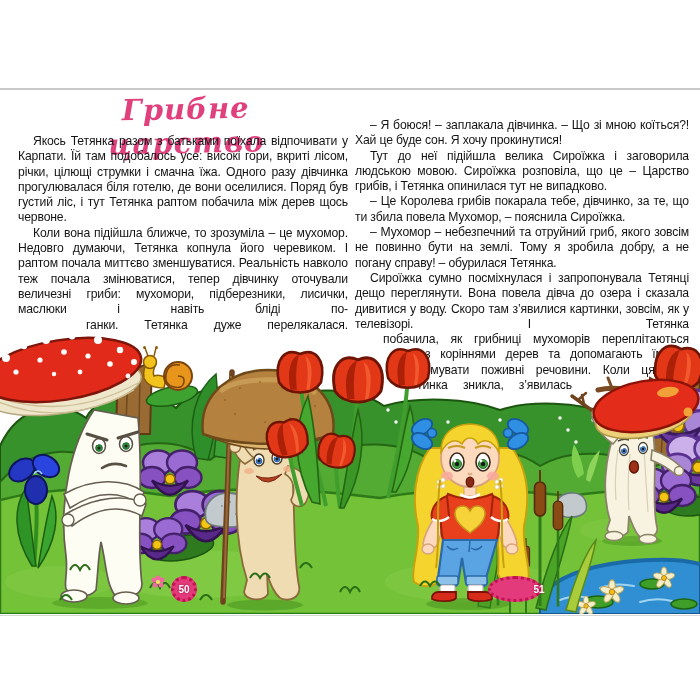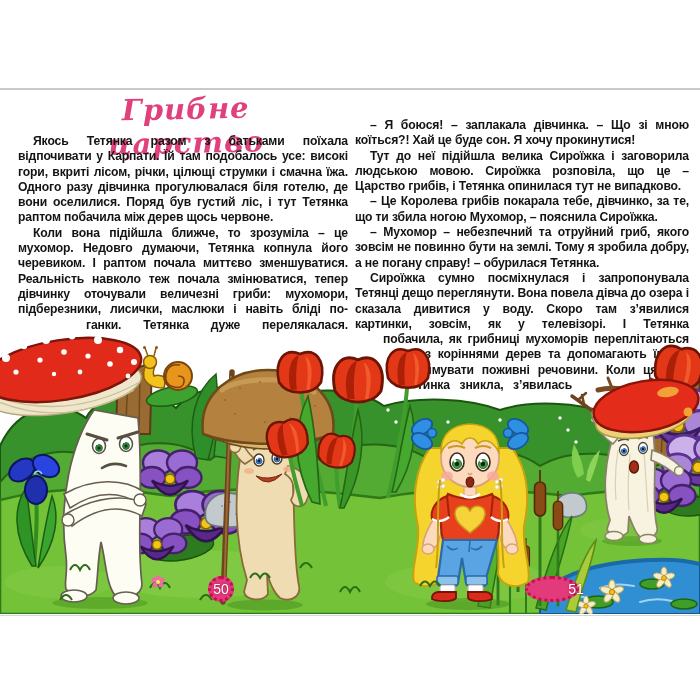--- a/index.html
+++ b/index.html
@@ -7,60 +7,60 @@
        font-family:"Liberation Sans",sans-serif;}
   .page-top-line{position:absolute;left:0;top:88px;width:700px;height:0;
        border-top:2px solid #c9c9c9;}
   .page-bottom-line{position:absolute;left:0;top:615px;width:700px;height:0;
        border-top:1px solid #d6d6d6;}
   .title{position:absolute;left:62px;top:92px;width:248px;text-align:center;
        font-family:"DejaVu Serif",serif;font-style:italic;font-weight:bold;
        font-size:29px;letter-spacing:1px;color:var(--title-pink,#e0417c);
        transform:rotate(-1.2deg);}
   .col{position:absolute;color:var(--text-ink,#141414);font-size:12.2px;
-       line-height:15.3px;font-weight:bold;text-align:justify;
+       line-height:15.3px;font-weight:normal;text-align:justify;
        letter-spacing:-0.15px;}
   .col-left{left:18px;top:134px;width:330px;}
   .col-right{left:355px;top:118px;width:334px;}
   .col p{margin:0;}
   p.para{text-indent:15px;}
   p.cont{text-align-last:justify;}
   p.tail{text-indent:0;}
   p.tl1{margin-left:68px;text-align-last:justify;}
   p.tr1{margin-left:28px;text-align-last:justify;}
   p.tr2{margin-left:70px;text-align-last:justify;}
   p.tr3{margin-left:62px;text-align-last:justify;}
   p.tr4{margin-left:62px;width:155px;text-align-last:justify;}
   svg.illus{position:absolute;left:0;top:330px;width:700px;height:284px;}
   .badge{position:absolute;width:26px;height:26px;border-radius:50%;
        background:var(--badge-pink,#e23a7a);border:3px dotted #c01050;
-       box-sizing:border-box;color:#fff;font-weight:normal;font-size:14px;
+       box-sizing:border-box;color:#fff;font-weight:bold;font-size:10px;
        display:flex;align-items:center;justify-content:center;z-index:3;
-       text-shadow:0 0 2px #90103c;margin-left:37px;}
+       text-shadow:0 0 2px #90103c;}
   .badge-left{left:171px;top:576px;}
   .badge-right{left:488px;top:576px;padding-left:48px;}
 </style>
 </head>
 <body>
 
 <div>
   <div class="page-top-line"></div>
 
   <div class="title">Грибне царство</div>
 
   <div class="col col-left">
     <p class="para">Якось Тетянка разом з батьками поїхала відпочивати у Карпати. Їй там подобалось усе: високі гори, вкриті лісом, річки, цілющі струмки і смачна їжа. Одного разу дівчинка прогулювалася біля готелю, де вони оселилися. Поряд був густий ліс, і тут Тетянка раптом побачила між дерев щось червоне.</p>
     <p class="para cont">Коли вона підійшла ближче, то зрозуміла – це мухомор. Недовго думаючи, Тетянка копнула його черевиком. І раптом почала миттєво зменшуватися. Реальність навколо теж почала змінюватися, тепер дівчинку оточували величезні гриби: мухомори, підберезники, лисички, маслюки і навіть бліді по-</p>
     <p class="tail tl1">ганки. Тетянка дуже перелякалася.</p>
   </div>
 
   <div class="col col-right">
     <p class="para">– Я боюся! – заплакала дівчинка. – Що зі мною коїться?! Хай це буде сон. Я хочу прокинутися!</p>
     <p class="para">Тут до неї підійшла велика Сироїжка і заговорила людською мовою. Сироїжка розповіла, що це – Царство грибів, і Тетянка опинилася тут не випадково.</p>
-    <p class="para">– Це Королева грибів покарала тебе, дівчинко, за те, що ти збила ногою Мухомор, – пояснила Сироїжка.</p>
+    <p class="para">– Це Королева грибів покарала тебе, дівчинко, за те, що ти збила повела Мухомор, – пояснила Сироїжка.</p>
     <p class="para">– Мухомор – небезпечний та отруйний гриб, якого зовсім не повинно бути на землі. Тому я зробила добру, а не погану справу! – обурилася Тетянка.</p>
     <p class="para cont">Сироїжка сумно посміхнулася і запропонувала Тетянці дещо переглянути. Вона повела дівча до озера і сказала дивитися у воду. Скоро там з’явилися картинки, зовсім, як у телевізорі. І Тетянка</p>
     <p class="tail tr1">побачила, як грибниці мухоморів переплітаються</p>
     <p class="tail tr2">з коріннями дерев та допомагають їм от-</p>
     <p class="tail tr3">римувати поживні речовини. Коли ця кар-</p>
     <p class="tail tr4">тинка зникла, з’явилась</p>
   </div>
 
   <svg class="illus" viewBox="0 0 700 284" xmlns="http://www.w3.org/2000/svg">
     <defs>

